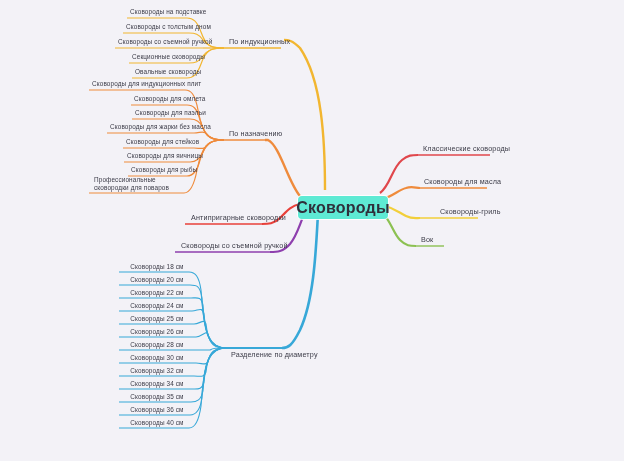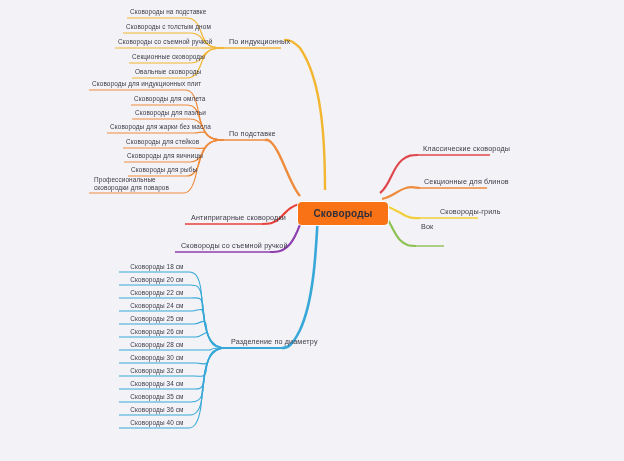--- a/index.html
+++ b/index.html
@@ -55,29 +55,29 @@
   }
   
   .right-node {
     font-size: 7.2px;
     letter-spacing: 0.15px;
     padding: 0 3px 8px 3px;
   }
   #center-node {
     position: absolute;
     left: 298px;
-    top: 202px;
+    top: 196px;
     width: 90px;
     height: 23px;
-    background: #f97316;
+    background: #5eead4;
     border-radius: 4px;
     display: flex;
     align-items: center;
     justify-content: center;
-    font-size: 10px;
+    font-size: 16px;
     font-weight: bold;
     color: #2f2f3a;
     letter-spacing: 0.2px;
     box-shadow: 0 0 0 1px rgba(255,255,255,0.9);
     z-index: 30;
   }
 </style>
 </head>
 <body style="background: rgb(243, 242, 247);">
 
@@ -208,21 +208,21 @@
     <span>Сковороды со съемной ручкой</span>
   </div>
   <div class="node leaf" style="left:129px; top:53px; width:60px;">
     <span>Секционные сковороды</span>
   </div>
   <div class="node leaf" style="left:132px; top:68px; width:55px;">
     <span>Овальные сковороды</span>
   </div>
 
   <div class="node cat" style="left:226px; top:129px;">
-    <span>По подставке</span>
+    <span>По назначению</span>
   </div>
 
   <div class="node leaf" style="left:89px; top:80px; width:96px;">
     <span>Сковороды для индукционных плит</span>
   </div>
   <div class="node leaf" style="left:131px; top:95px; width:56px;">
     <span>Сковороды для омлета</span>
   </div>
   <div class="node leaf" style="left:132px; top:109px; width:58px;">
     <span>Сковороды для паэльи</span>
@@ -244,21 +244,21 @@
   </div>
 
   <div class="node right-node" style="left:188px; top:213px;">
     <span>Антипригарные сковородки</span>
   </div>
 
   <div class="node right-node" style="left:178px; top:241px;">
     <span>Сковороды со съемной ручкой</span>
   </div>
 
-  <div class="node cat" style="left:228px; top:337px;">
+  <div class="node cat" style="left:228px; top:350px;">
     <span>Разделение по диаметру</span>
   </div>
 
   <div class="node leaf" style="left:119px; top:263px; width:70px;">
     <span>Сковороды 18 см</span></div>
   <div class="node leaf" style="left:119px; top:276px; width:70px;">
     <span>Сковороды 20 см</span></div>
   <div class="node leaf" style="left:119px; top:289px; width:70px;">
     <span>Сковороды 22 см</span></div>
   <div class="node leaf" style="left:119px; top:302px; width:70px;">
@@ -279,22 +279,22 @@
     <span>Сковороды 35 см</span></div>
   <div class="node leaf" style="left:119px; top:406px; width:70px;">
     <span>Сковороды 36 см</span></div>
   <div class="node leaf" style="left:119px; top:419px; width:70px;">
     <span>Сковороды 40 см</span></div>
 
   <div class="node right-node" style="left:420px; top:144px;">
     <span>Классические сковороды</span>
   </div>
   <div class="node right-node" style="left:421px; top:177px;">
-    <span>Секционные для блинов</span>
+    <span>Сковороды для масла</span>
   </div>
   <div class="node right-node" style="left:437px; top:207px;">
     <span>Сковороды-гриль</span>
   </div>
-  <div class="node right-node" style="left:418px; top:222px;">
+  <div class="node right-node" style="left:418px; top:235px;">
     <span>Вок</span>
   </div>
 
 </div>
 
 </body></html>

